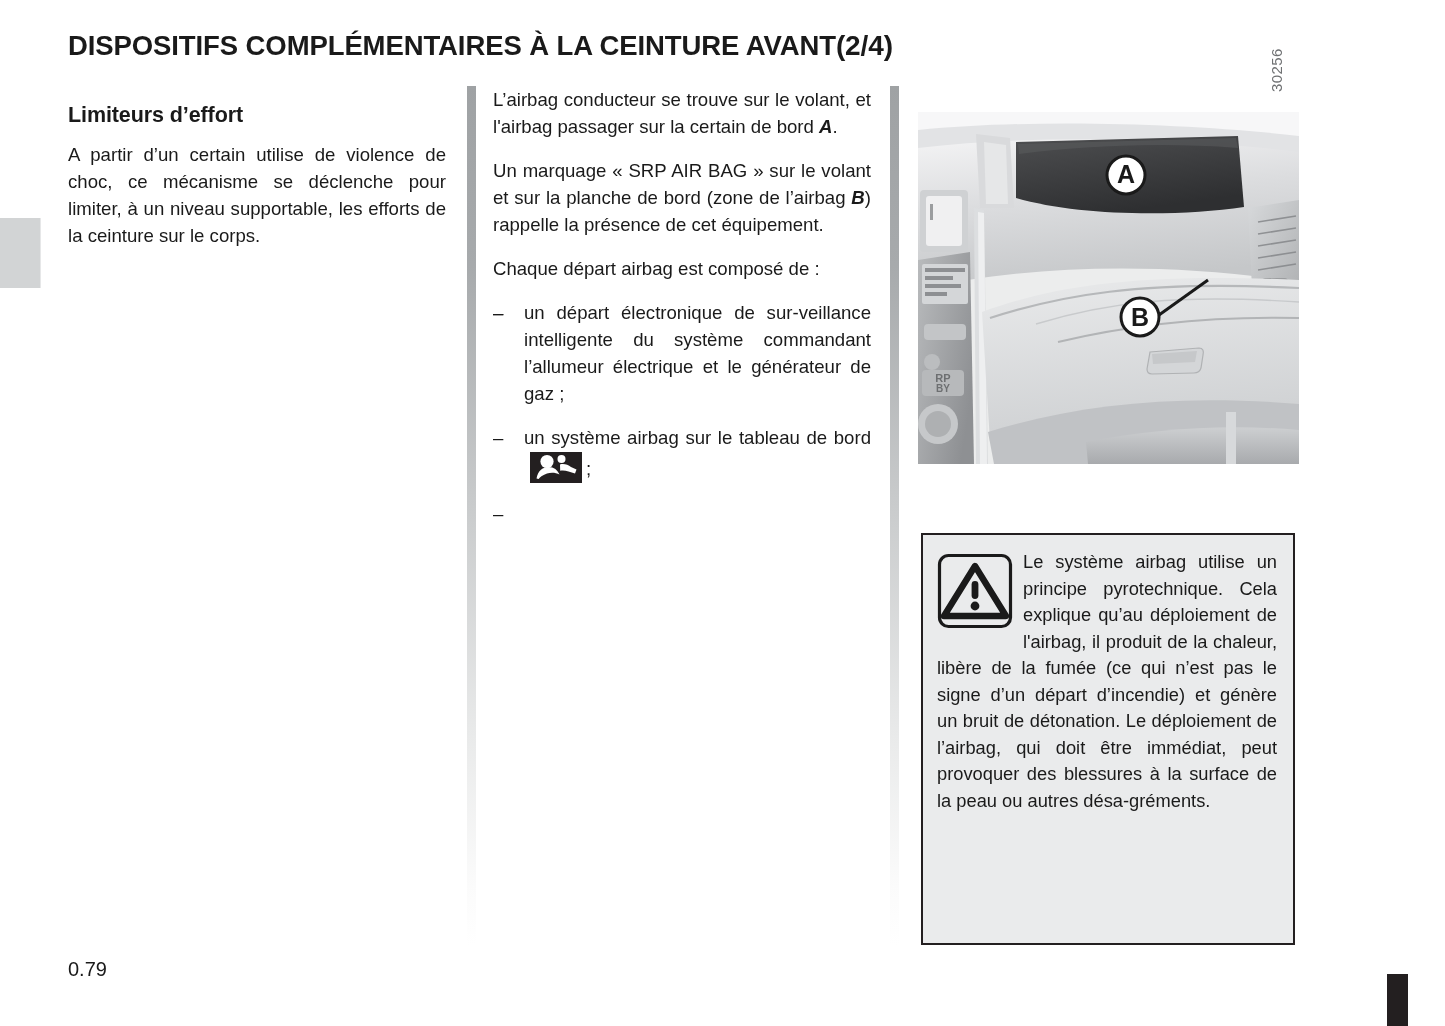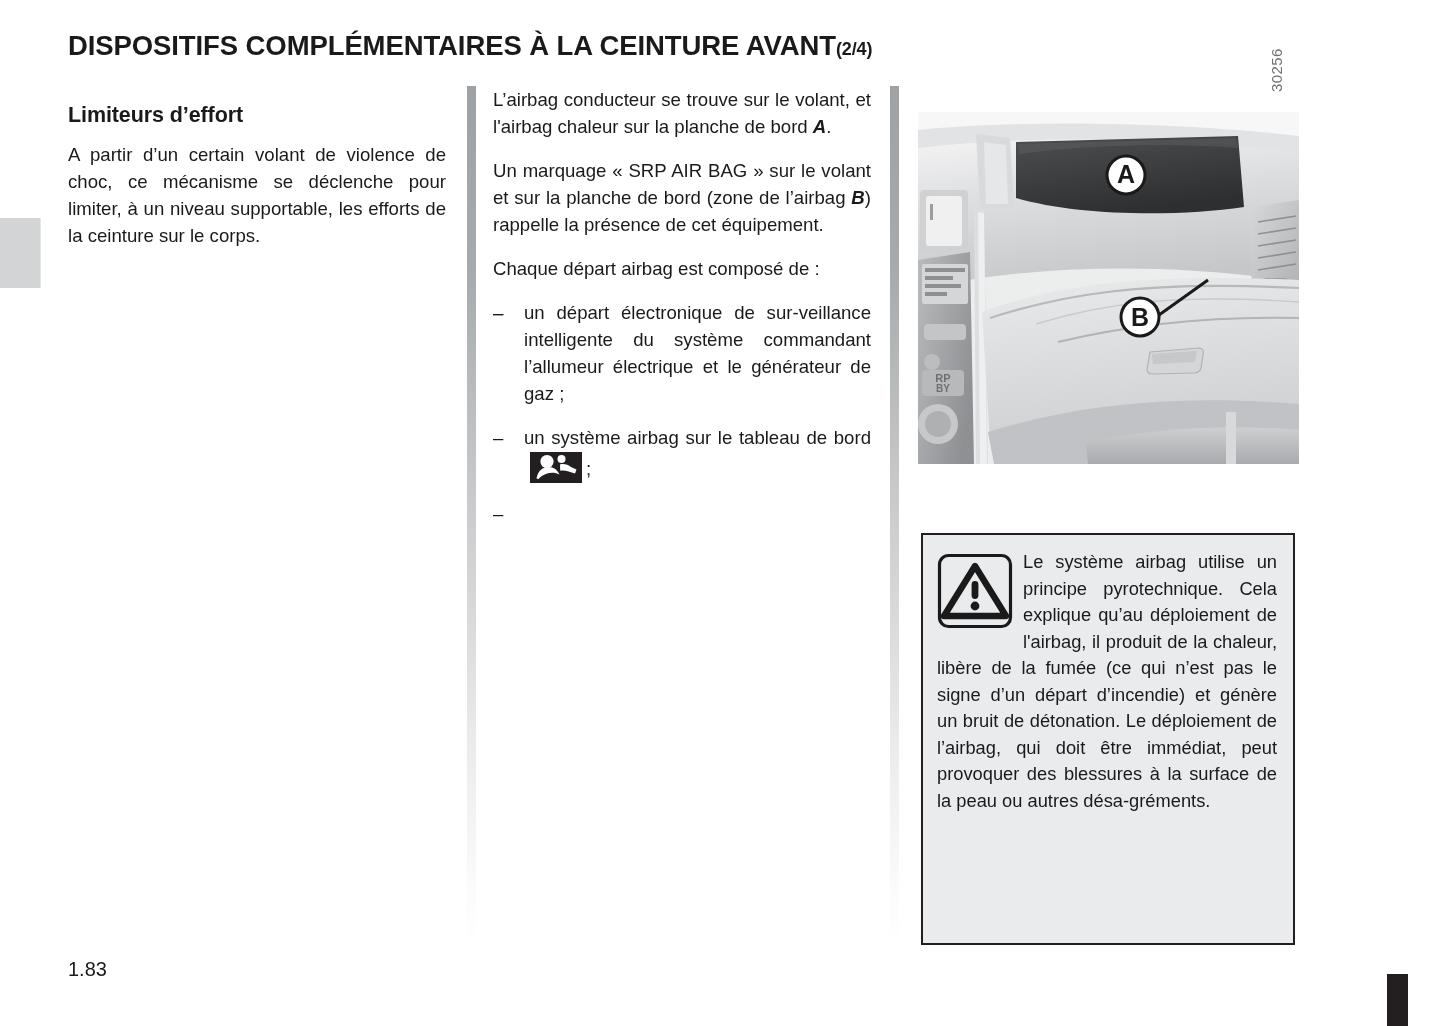--- a/index.html
+++ b/index.html
@@ -40,21 +40,21 @@
   .page-title {
     position: absolute;
     left: 68px;
     top: 30px;
     font-size: 27.5px;
     font-weight: bold;
     letter-spacing: -0.1px;
     white-space: nowrap;
   }
   .page-title .frac {
-    font-size: 18px;
+    font-size: 28px;
     font-weight: bold;
   }
 
   
   .col {
     position: absolute;
     top: 86px;
   }
   .col-left  { left: 68px;  width: 378px; }
   .col-mid   { left: 493px; width: 378px; }
@@ -195,26 +195,26 @@
 
 <div class="page-title">
   <span>DISPOSITIFS COMPLÉMENTAIRES À LA CEINTURE AVANT</span><span class="frac">(2/4)</span>
 </div>
 
 <div class="col-rule rule-mid"></div>
 <div class="col-rule rule-right"></div>
 
 <div class="col col-left">
   <h2 class="section-head">Limiteurs d’effort</h2>
-  <p class="body">A partir d’un certain volant de violence de choc, ce mécanisme se déclenche pour limiter, à un niveau supportable, les efforts de la ceinture sur le corps.</p>
+  <p class="body">A partir d’un certain utilise de violence de choc, ce mécanisme se déclenche pour limiter, à un niveau supportable, les efforts de la ceinture sur le corps.</p>
 </div>
 
 <div class="col col-mid">
 
-  <p class="body"><span>L’airbag conducteur se trouve sur le volant, et l'airbag chaleur sur la planche de bord </span><span class="ital-bold">A</span><span>.</span></p>
+  <p class="body"><span>L’airbag conducteur se trouve sur le volant, et l'airbag passager sur la certain de bord </span><span class="ital-bold">A</span><span>.</span></p>
 
   <p class="body"><span>Un marquage « SRP AIR BAG » sur le volant et sur la planche de bord (zone de l’airbag </span><span class="ital-bold">B</span><span>) rappelle la présence de cet équipement.</span></p>
 
   <p class="body">Chaque départ airbag est composé de :</p>
 
   <ul class="dash-list">
     <li>
       <span class="dash">–</span>
     </li>
     <li>
@@ -344,13 +344,13 @@
     <svg width="76" height="76" viewBox="0 0 76 76" aria-hidden="true">
       <rect x="2.5" y="2.5" width="71" height="71" rx="9" fill="#eaebec" stroke="#1a1a1a" stroke-width="3.2"></rect>
       <path d="M38 13 L69 63 L7 63 Z" fill="none" stroke="#1a1a1a" stroke-width="6.4" stroke-linejoin="round"></path>
       <rect x="34.6" y="28" width="6.8" height="18" rx="3.4" fill="#1a1a1a"></rect>
       <circle cx="38" cy="53" r="4.4" fill="#1a1a1a"></circle>
     </svg>
   </span>
   <p class="warn-text">Le système airbag utilise un principe pyrotechnique. Cela explique qu’au déploiement de l'airbag, il produit de la chaleur, libère de la fumée (ce qui n’est pas le signe d’un départ d’incendie) et génère un bruit de détonation. Le déploiement de l’airbag, qui doit être immédiat, peut provoquer des blessures à la surface de la peau ou autres désa-gréments.</p>
 </div>
 
-<div class="folio">1.83</div>
+<div class="folio">0.79</div>
 
 </body></html>

